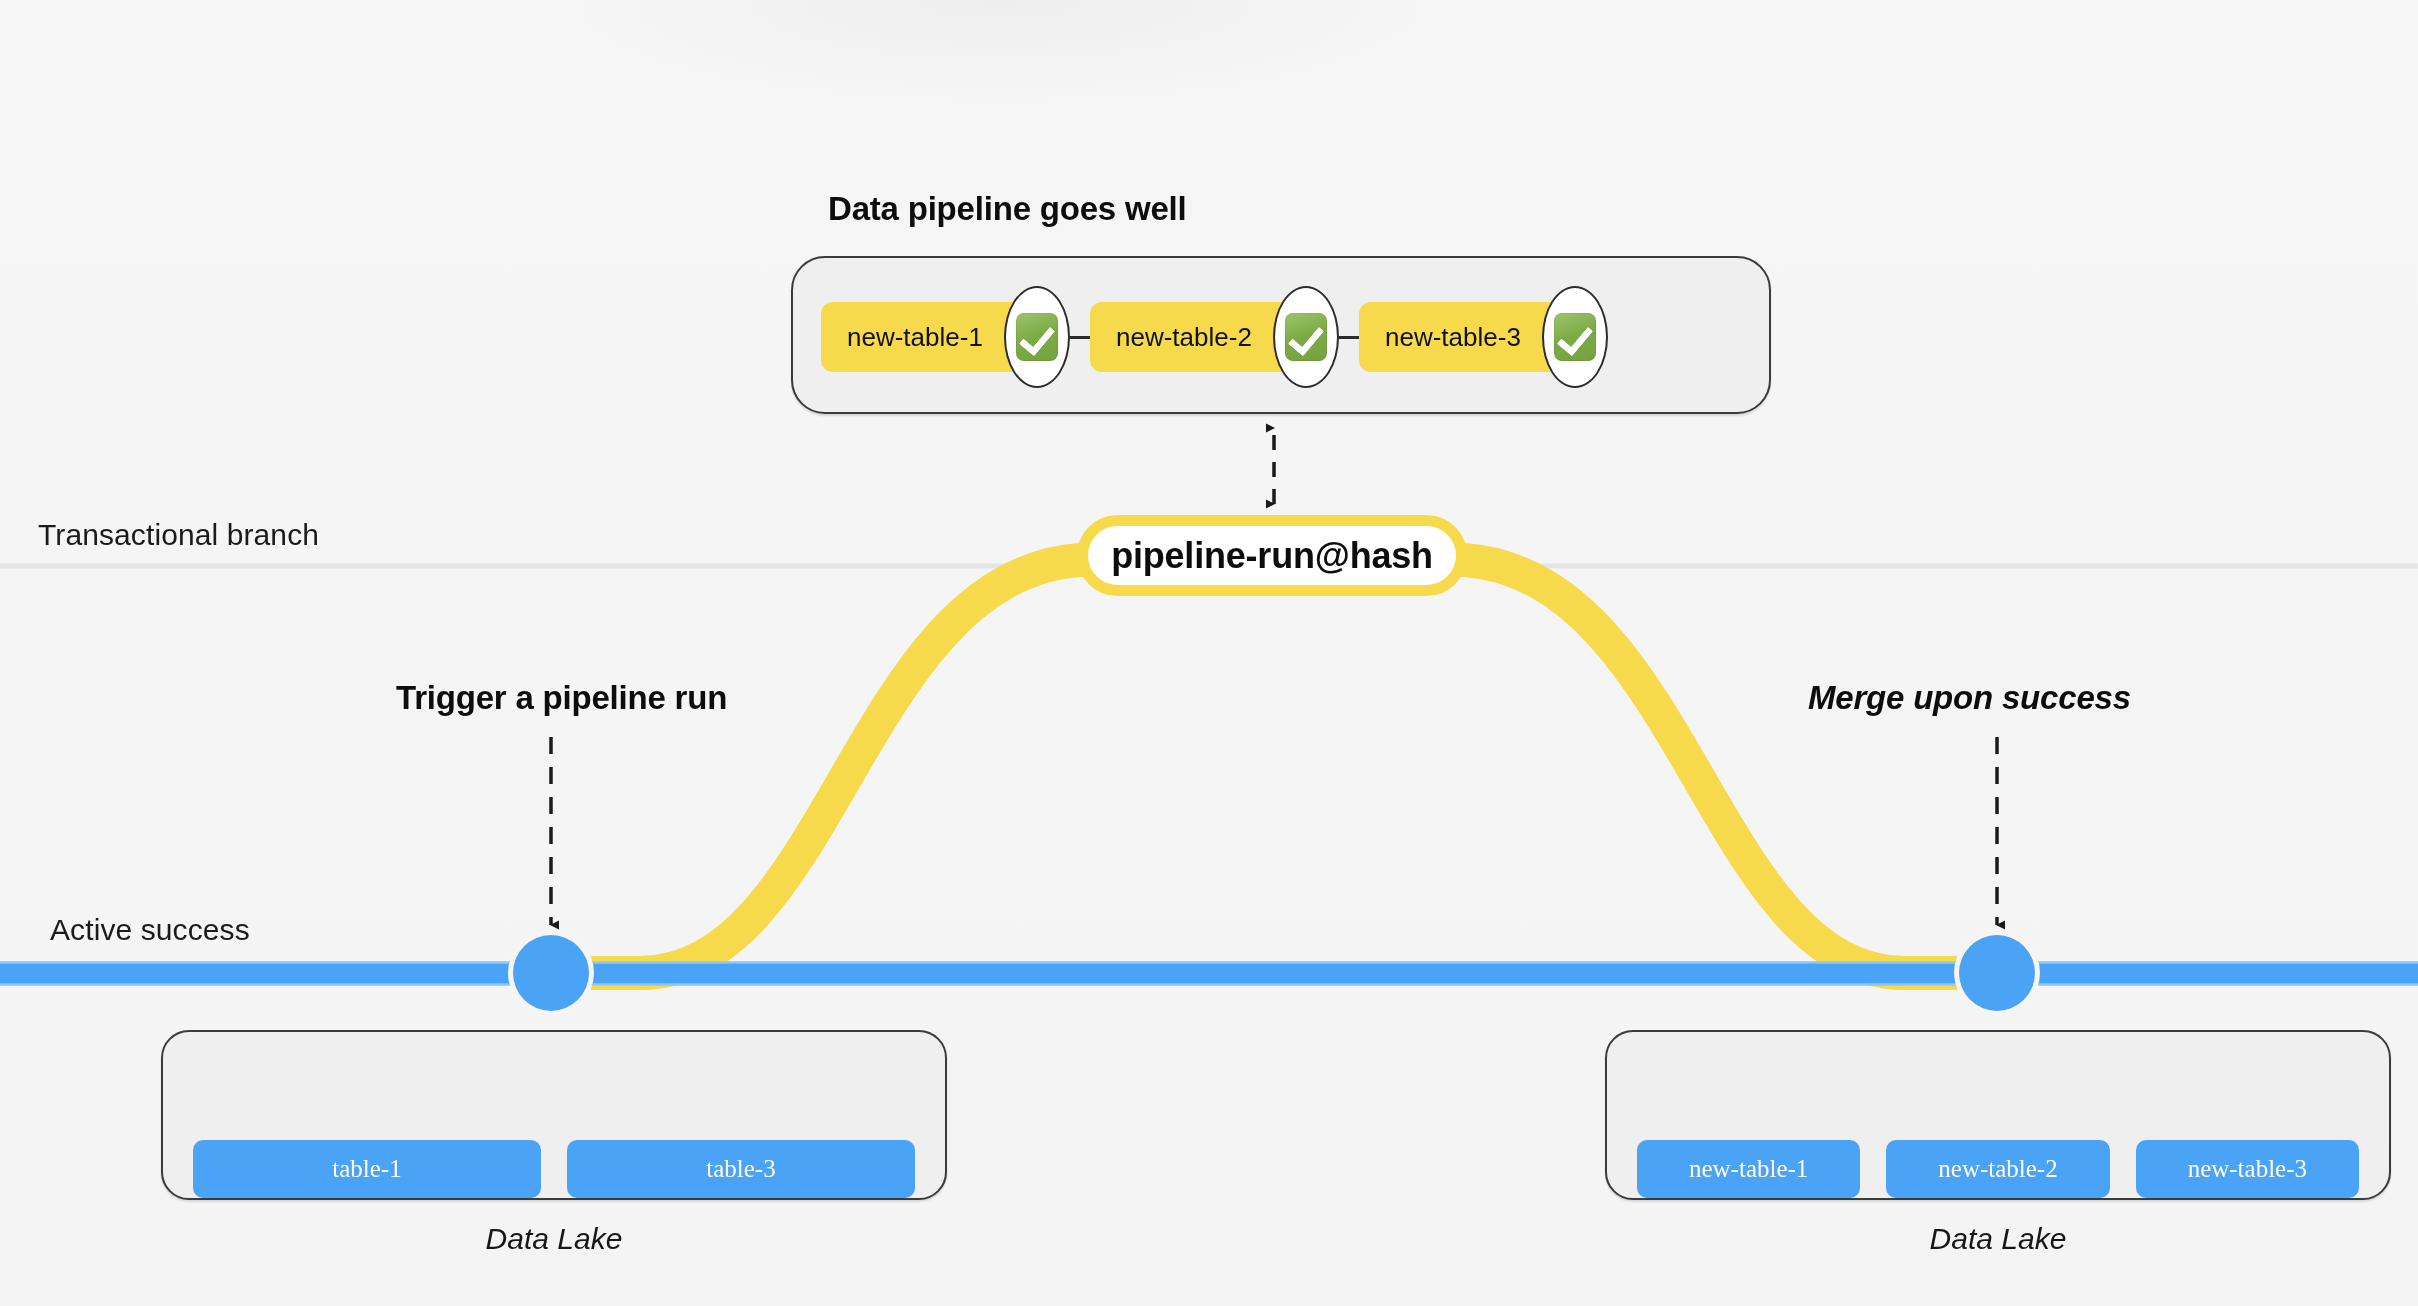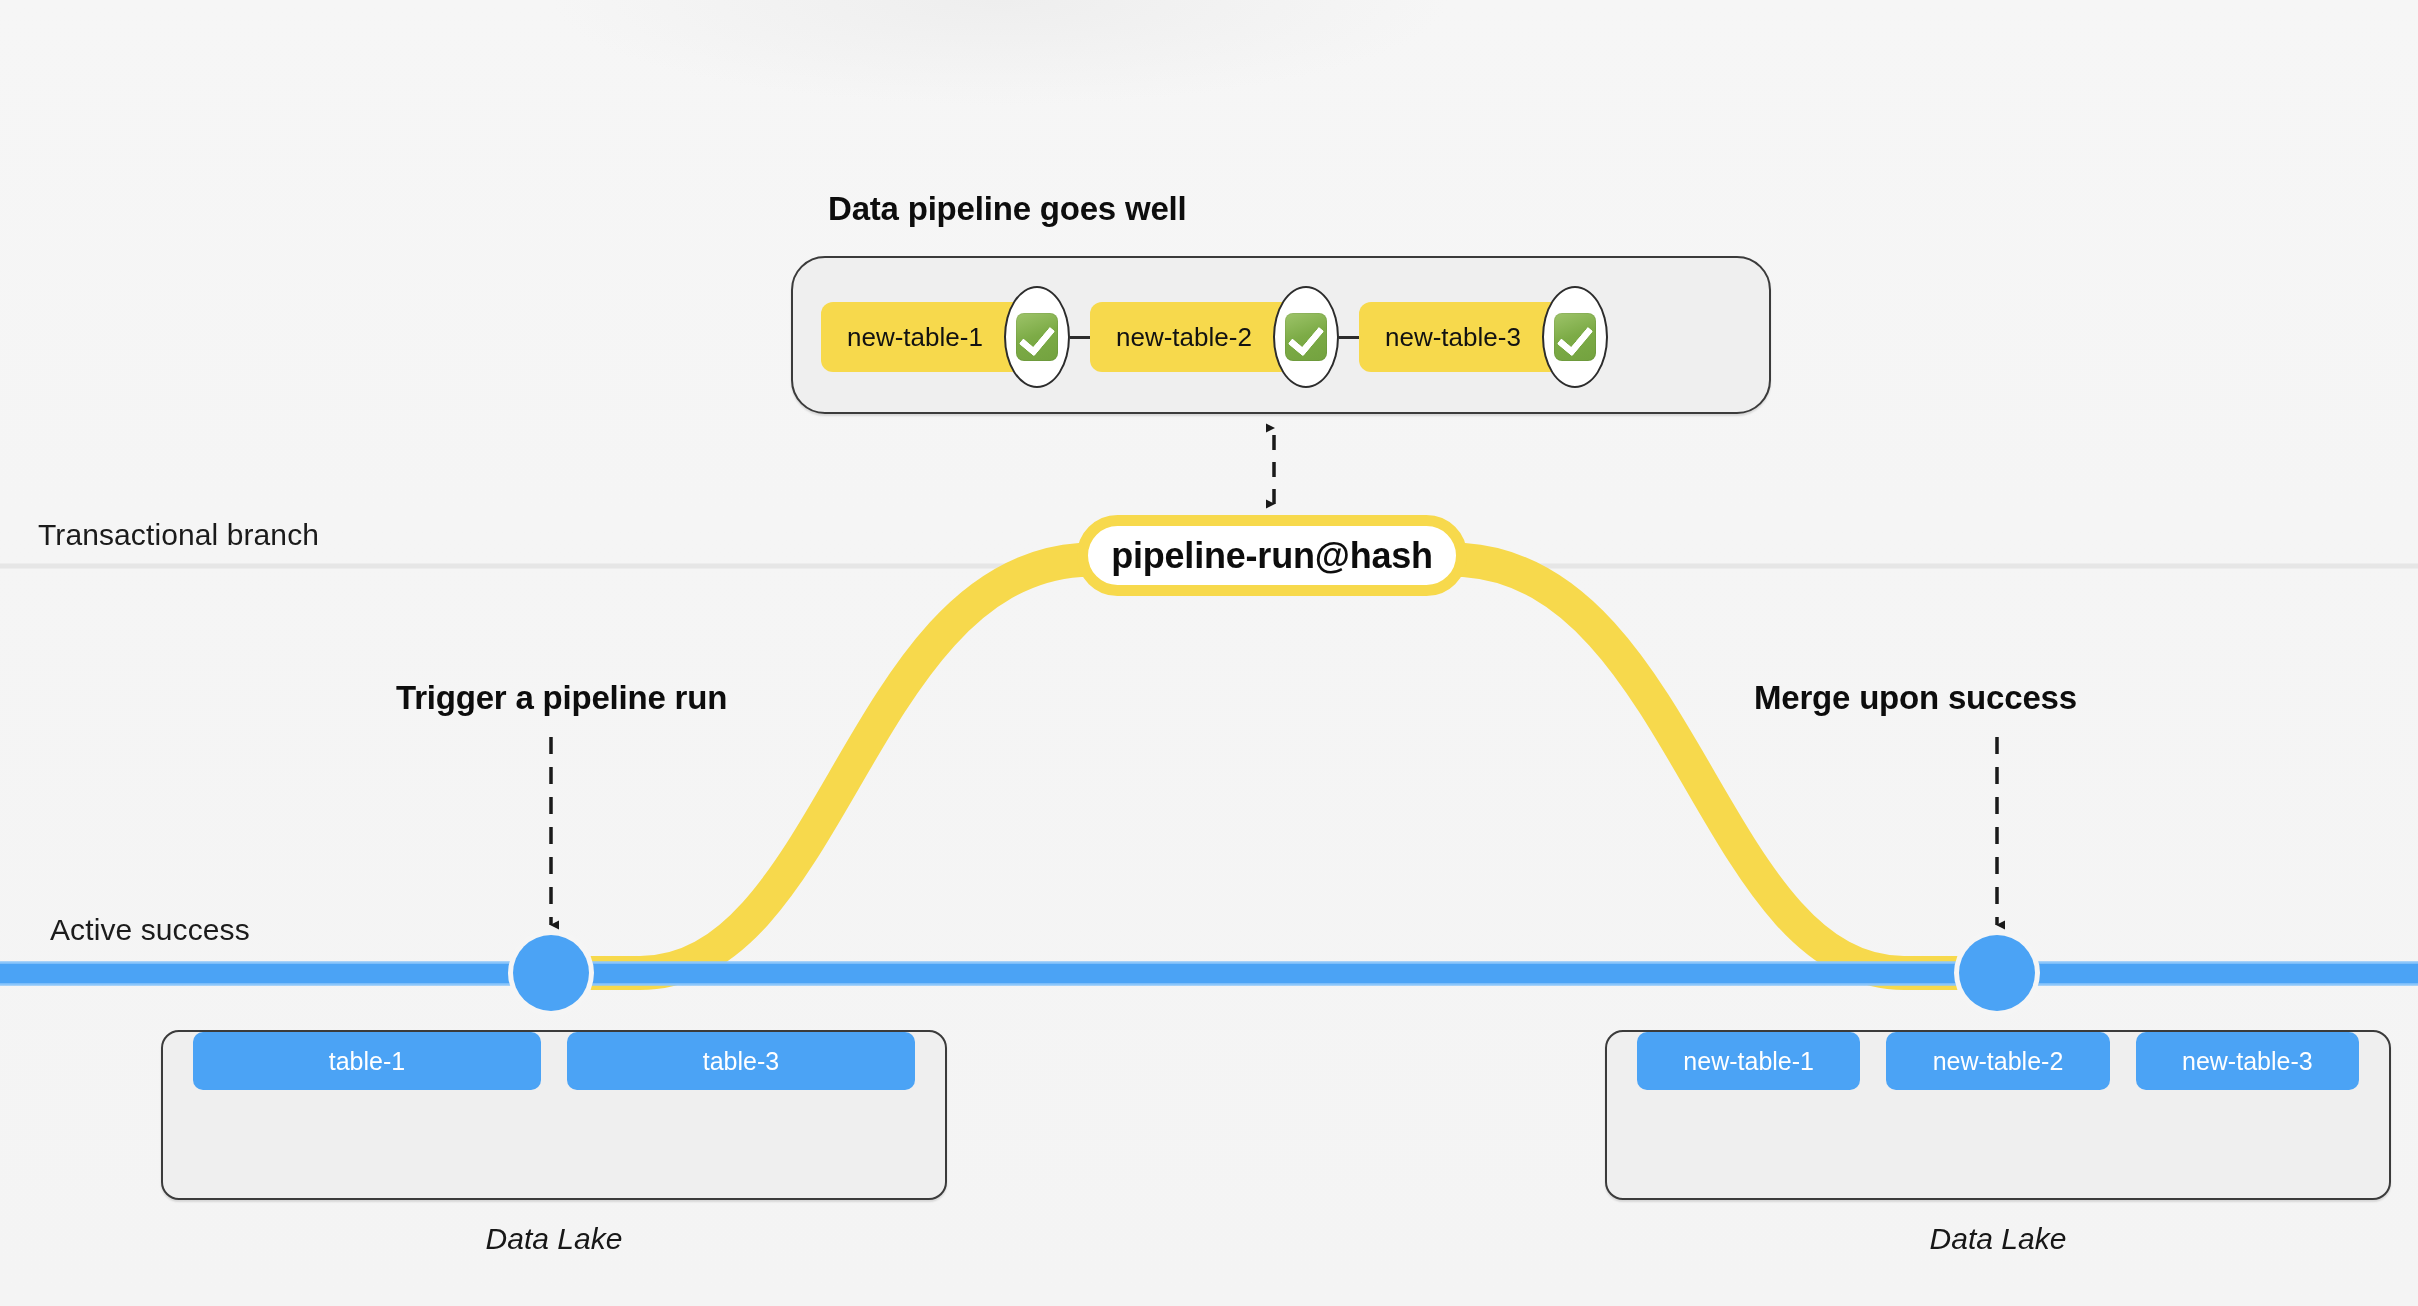--- a/index.html
+++ b/index.html
@@ -45,21 +45,21 @@
   .callout-title {
     position: absolute;
     font-size: 33px;
     font-weight: bold;
     color: #0d0d0d;
     white-space: nowrap;
     letter-spacing: -0.2px;
   }
   #pipeline-title { left: 828px; top: 190px; }
   #trigger-title { left: 396px; top: 679px; }
-  #merge-title   { left: 1754px; top: 679px; }
+  #merge-title   { left: 1808px; top: 679px; font-style: italic; }
 
   
   #pipeline-container {
     position: absolute;
     left: 791px;
     top: 256px;
     width: 980px;
     height: 158px;
     background: #efefef;
     border: 2.5px solid #3b3b3b;
@@ -146,27 +146,28 @@
     color: #0d0d0d;
     white-space: nowrap;
     letter-spacing: -0.2px;
   }
 
   
   .data-lake-box {
     position: absolute;
     background: #efefef;
     border: 2.5px solid #3b3b3b;
-    border-radius: 18px;
+    border-radius: 28px;
     box-shadow: 0 2px 2px rgba(0,0,0,0.12);
     box-sizing: border-box;
     display: flex;
-    align-items: flex-start;
+    align-items: flex-end;
     gap: 26px;
     padding: 0 30px;
+    font-family: Liberation Serif, serif;
   }
   #data-lake-left  { left: 161px;  top: 1030px; width: 786px; height: 170px; }
   #data-lake-right { left: 1605px; top: 1030px; width: 786px; height: 170px; }
   .table-chip {
     flex: 1 1 0;
     height: 58px;
     background: #4ba3f5;
     border-radius: 10px;
     display: flex;
     align-items: center;

